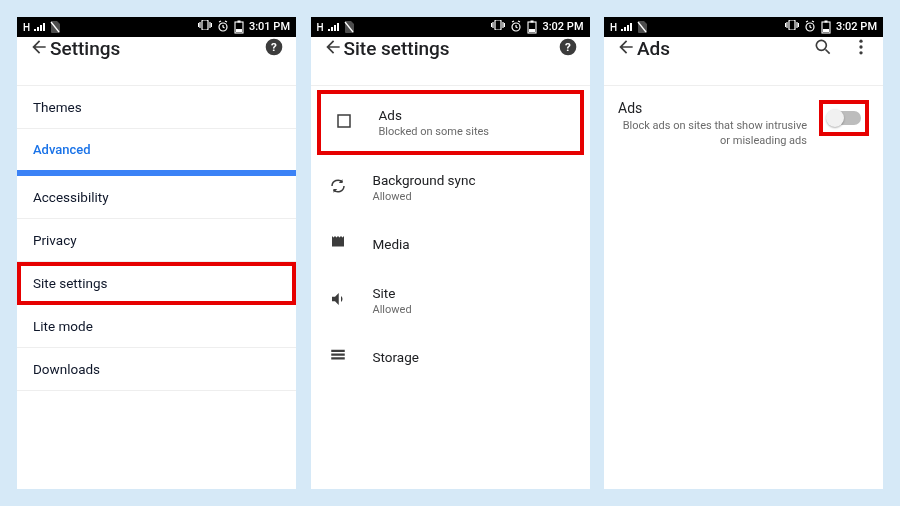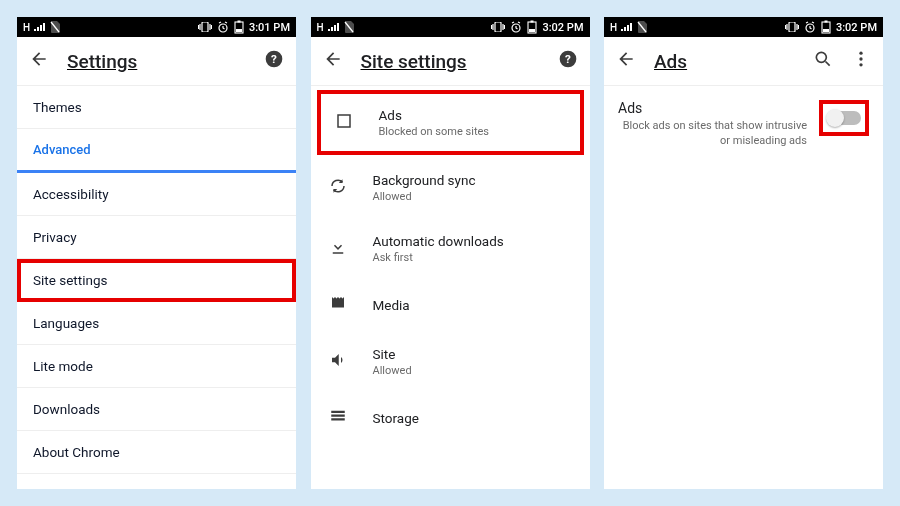--- a/index.html
+++ b/index.html
@@ -25,29 +25,28 @@
     color: #fff;
     height: 20px;
     display: flex;
     align-items: center;
     justify-content: space-between;
     padding: 0 6px;
     font-size: 10px;
     font-weight: 500;
   }
   .status-left { display:flex; align-items:center; gap:4px; }
-  .status-right { display:flex; align-items:center; gap:5px; }
+  .status-right { display:flex; gap:5px; }
   .status-right svg, .status-left svg { display:block; }
   .appbar {
     height: 48px;
     display: flex;
-    align-items: center;
+    align-items: flex-start;
     padding: 0 12px;
-    gap: 18px;
-    text-decoration: underline;
+    gap: 1px;
   }
   .appbar .title {
     font-size: 19px;
     font-weight: 500;
     color: #202124;
     flex: 1;
   }
   .appbar .tail { display:flex; align-items:center; gap:18px; }
   .content {
     flex: 1;
@@ -64,21 +63,21 @@
   }
   .list-item .sub {
     font-size: 11px;
     color: #6a6a6a;
     margin-top: 2px;
   }
   .list-item.section {
     color: #1a73e8;
     font-weight: 500;
     font-size: 13px;
-    border-bottom: 3px solid #3b82f6;
+    border-bottom: 6px solid #3b82f6;
   }
   .highlight-red {
     outline: 4px solid #e60000;
     outline-offset: -4px;
   }
   
   .icon-row {
     display: flex;
     align-items: center;
     padding: 15px 16px;
@@ -192,30 +191,24 @@
     <div class="list-item">
         <div class="label">Accessibility</div>
       </div>
     <div class="list-item">
         <div class="label">Privacy</div>
       </div>
     <div class="list-item highlight-red">
         <div class="label">Site settings</div>
       </div>
     <div class="list-item">
-        <div class="label">Languages</div>
-      </div>
-    <div class="list-item">
       <div class="label">Lite mode</div>
     </div>
     <div class="list-item">
         <div class="label">Downloads</div>
-      </div>
-    <div class="list-item">
-        <div class="label">About Chrome</div>
       </div>
   </div>
 </div>
 
 <div class="phone">
   <div class="statusbar">
     <div class="status-left">
       <span>H</span>
       <svg width="12" height="10" viewBox="0 0 12 10">
           <path fill="#fff" d="M0 9h2V7H0zM3 9h2V5H3zM6 9h2V3H6zM9 9h2V1H9z"></path>
@@ -285,33 +278,20 @@
         </div>
       <div class="texts">
         <div class="label">Background sync</div>
         <div class="sub">Allowed</div>
       </div>
     </div>
     <div class="icon-row">
       <div class="icon-slot">
           <span>
         <svg width="18" height="18" viewBox="0 0 24 24">
-              <path fill="#3c3c3c" d="M12 3v10l4-4 1.4 1.4L12 16 6.6 10.4 8 9l4 4V3zM5 19h14v2H5z"></path>
-            </svg>
-      </span>
-        </div>
-      <div class="texts">
-        <div class="label">Automatic downloads</div>
-        <div class="sub">Ask first</div>
-      </div>
-    </div>
-    <div class="icon-row">
-      <div class="icon-slot">
-          <span>
-        <svg width="18" height="18" viewBox="0 0 24 24">
               <path fill="#3c3c3c" d="M4 6h16v12H4zM4 4l2 2 2-2 2 2 2-2 2 2 2-2 2 2 2-2v2H4z"></path>
             </svg>
       </span>
         </div>
       <div class="texts">
         <div class="label">Media</div>
       </div>
     </div>
     <div class="icon-row">
       <div class="icon-slot">

